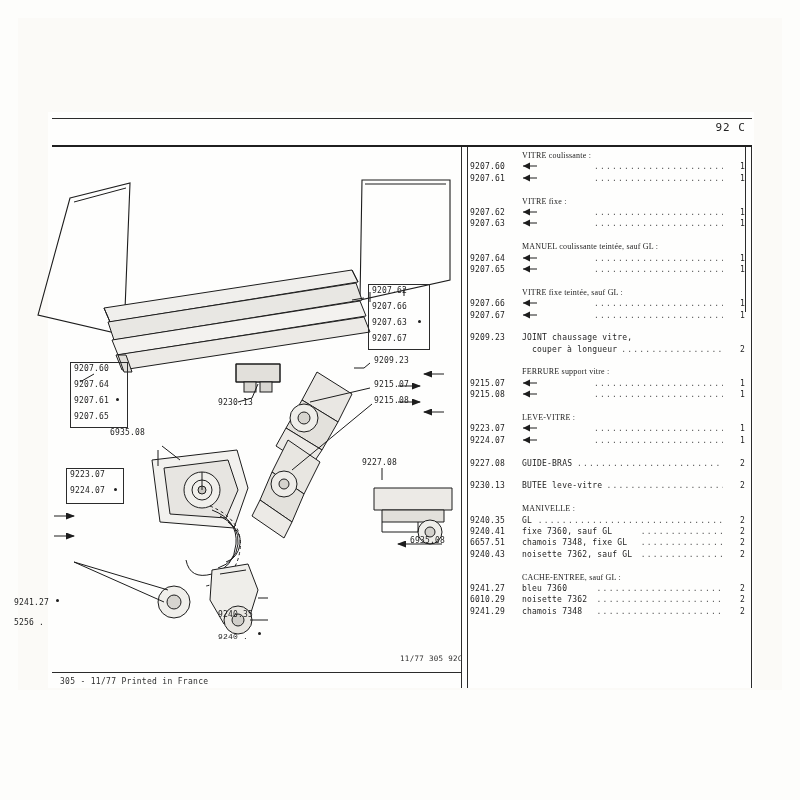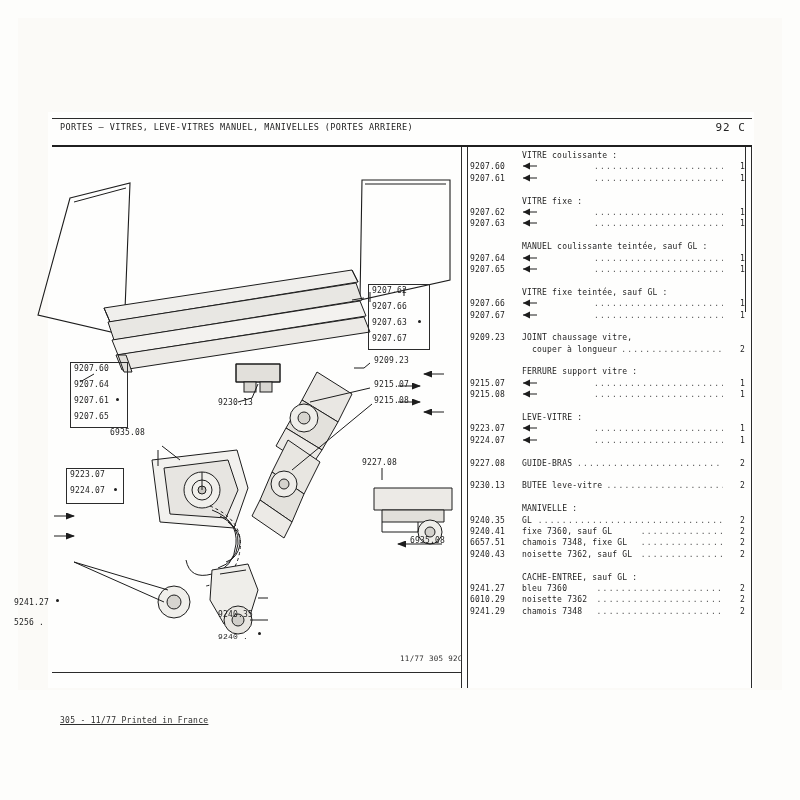--- a/index.html
+++ b/index.html
@@ -82,25 +82,24 @@
     left: 745px; top: 147px; width: 1px; height: 165px;
     background: #2b2b2b;
   }
   .footer-rule {
     position: absolute;
     left: 52px; top: 672px; width: 410px; height: 1px;
     background: #2b2b2b;
   }
   .footer-text {
     position: absolute;
-    left: 60px; top: 716px;
+    left: 60px; top: 677px;
     font-size: 8px;
     color: #2e2e2e;
     letter-spacing: 0.3px;
-    text-decoration: underline;
   }
   .plate-code {
     position: absolute;
     left: 400px; top: 654px;
     font-size: 7.5px;
     color: #2e2e2e;
     letter-spacing: 0.3px;
   }
 
   
@@ -110,20 +109,21 @@
     width: 275px; height: 530px;
     font-size: 8px;
     line-height: 11.4px;
     color: #1d1d1d;
   }
   .grp { position: relative; }
   .grp-title {
     margin-left: 52px;
     white-space: nowrap;
     letter-spacing: 0.2px;
+    font-family: Liberation Serif, serif;
   }
   .row {
     position: relative;
     height: 11.4px;
     white-space: nowrap;
   }
   .ref {
     position: absolute; left: 0; top: 0;
     letter-spacing: 0.2px;
   }
@@ -191,21 +191,20 @@
   }
 </style>
 </head>
 <body>
 
 <div class="page">
   <div class="scan"></div>
   <div class="sheet"></div>
 
   <div class="hdr-rule-top"></div>
-  <div class="hdr-title">PORTES – VITRES, LEVE-VITRES MANUEL, MANIVELLES (PORTES ARRIERE)</div>
   <div class="hdr-page">92 C</div>
   <div class="hdr-rule-bottom"></div>
 
   <div class="v-divider"></div>
   <div class="v-divider2"></div>
   <div class="v-right"></div>
   <div class="v-right2"></div>
   <div class="footer-rule"></div>
   <div class="footer-text">305 - 11/77 Printed in France</div>
   <div class="plate-code">11/77 305 92C</div>

